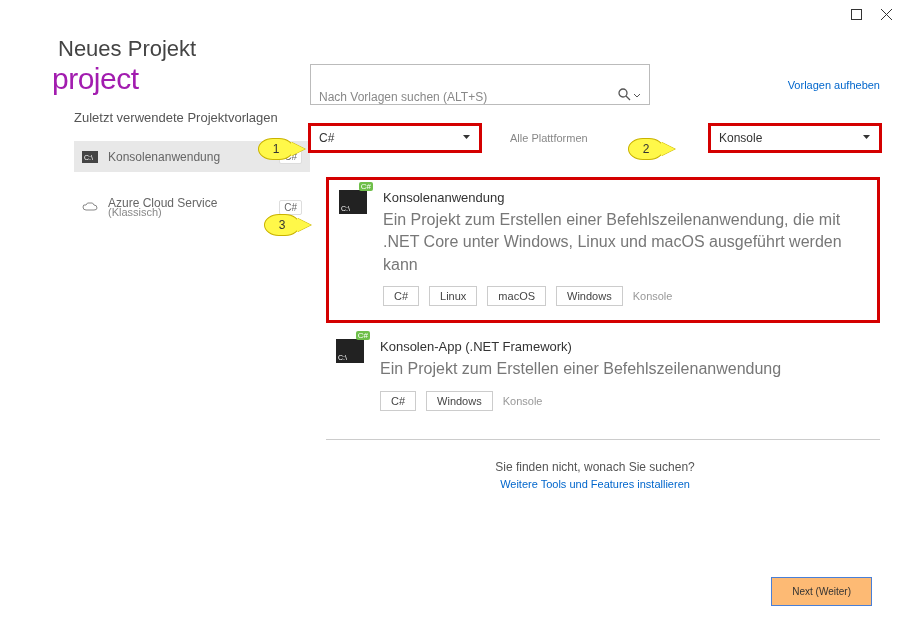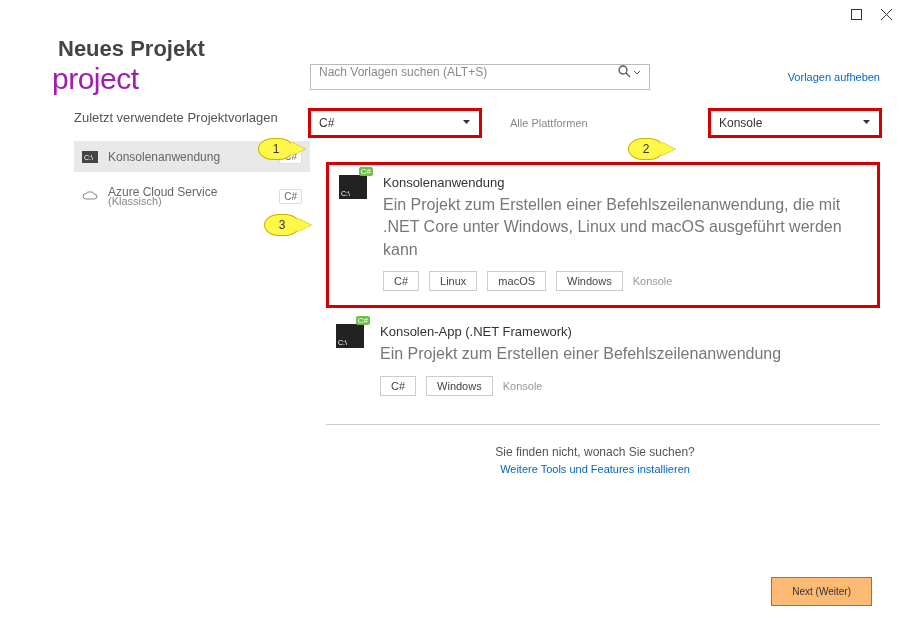--- a/index.html
+++ b/index.html
@@ -18,21 +18,21 @@
       justify-content: flex-end;
       align-items: center;
       height: 28px;
       padding-right: 8px;
       gap: 18px;
     }
     .titlebar-icon { width: 12px; height: 12px; display: inline-flex; align-items: center; justify-content: center; }
     .header-title {
       font-size: 22px;
       color: #444;
-      font-weight: 700;
+      font-weight: 400;
       margin: 8px 0 0 58px;
     }
     .header-sub {
       font-size: 30px;
       color: #a21caf;
       font-weight: 400;
       margin: 0 0 0 52px;
       letter-spacing: -0.5px;
     }
     .content {
@@ -79,24 +79,24 @@
       position: relative;
     }
     .search-row {
       display: flex;
       align-items: center;
       margin-bottom: 20px;
       margin-top: -36px;
     }
     .search-box {
       border: 1px solid #bbb;
-      height: 26px;
+      height: 41px;
       width: 340px;
       display: flex;
-      align-items: flex-start;
+      align-items: flex-end;
       padding: 0 8px;
       color: #888;
       font-size: 12px;
     }
     .search-box input {
       border: none; outline: none; flex: 1; font-size: 12px;
       color: #333;
     }
     .search-box input::placeholder { color: #888; }
     .search-icon-wrap { display: flex; align-items: center; gap: 2px; color: #555; }
@@ -240,21 +240,21 @@
       <span class="recent-icon">
         <svg width="16" height="12">
             <rect width="16" height="12" fill="#444"></rect>
             <text x="2" y="9" fill="#fff" font-size="7">C:\</text>
           </svg>
       </span>
       <span class="recent-name">Konsolenanwendung</span>
       <span class="lang-badge">C#</span>
     </div>
 
-    <div class="recent-item" style="margin-top:5px;align-items:center;">
+    <div class="recent-item" style="margin-top:16px;align-items:center;">
       <span class="recent-icon">
         <svg width="16" height="12" viewBox="0 0 16 12">
             <path d="M4 9 Q1 9 1 6 Q1 3 4 4 Q5 1 8 2 Q11 1 12 4 Q15 4 15 7 Q15 9 12 9 Z" fill="#fff" stroke="#888"></path>
           </svg>
       </span>
       <div style="flex:1">
         <div class="recent-name">Azure Cloud Service</div>
         <div class="recent-sub" style="margin-left:0">(Klassisch)</div>
       </div>
       <span class="lang-badge">C#</span>

